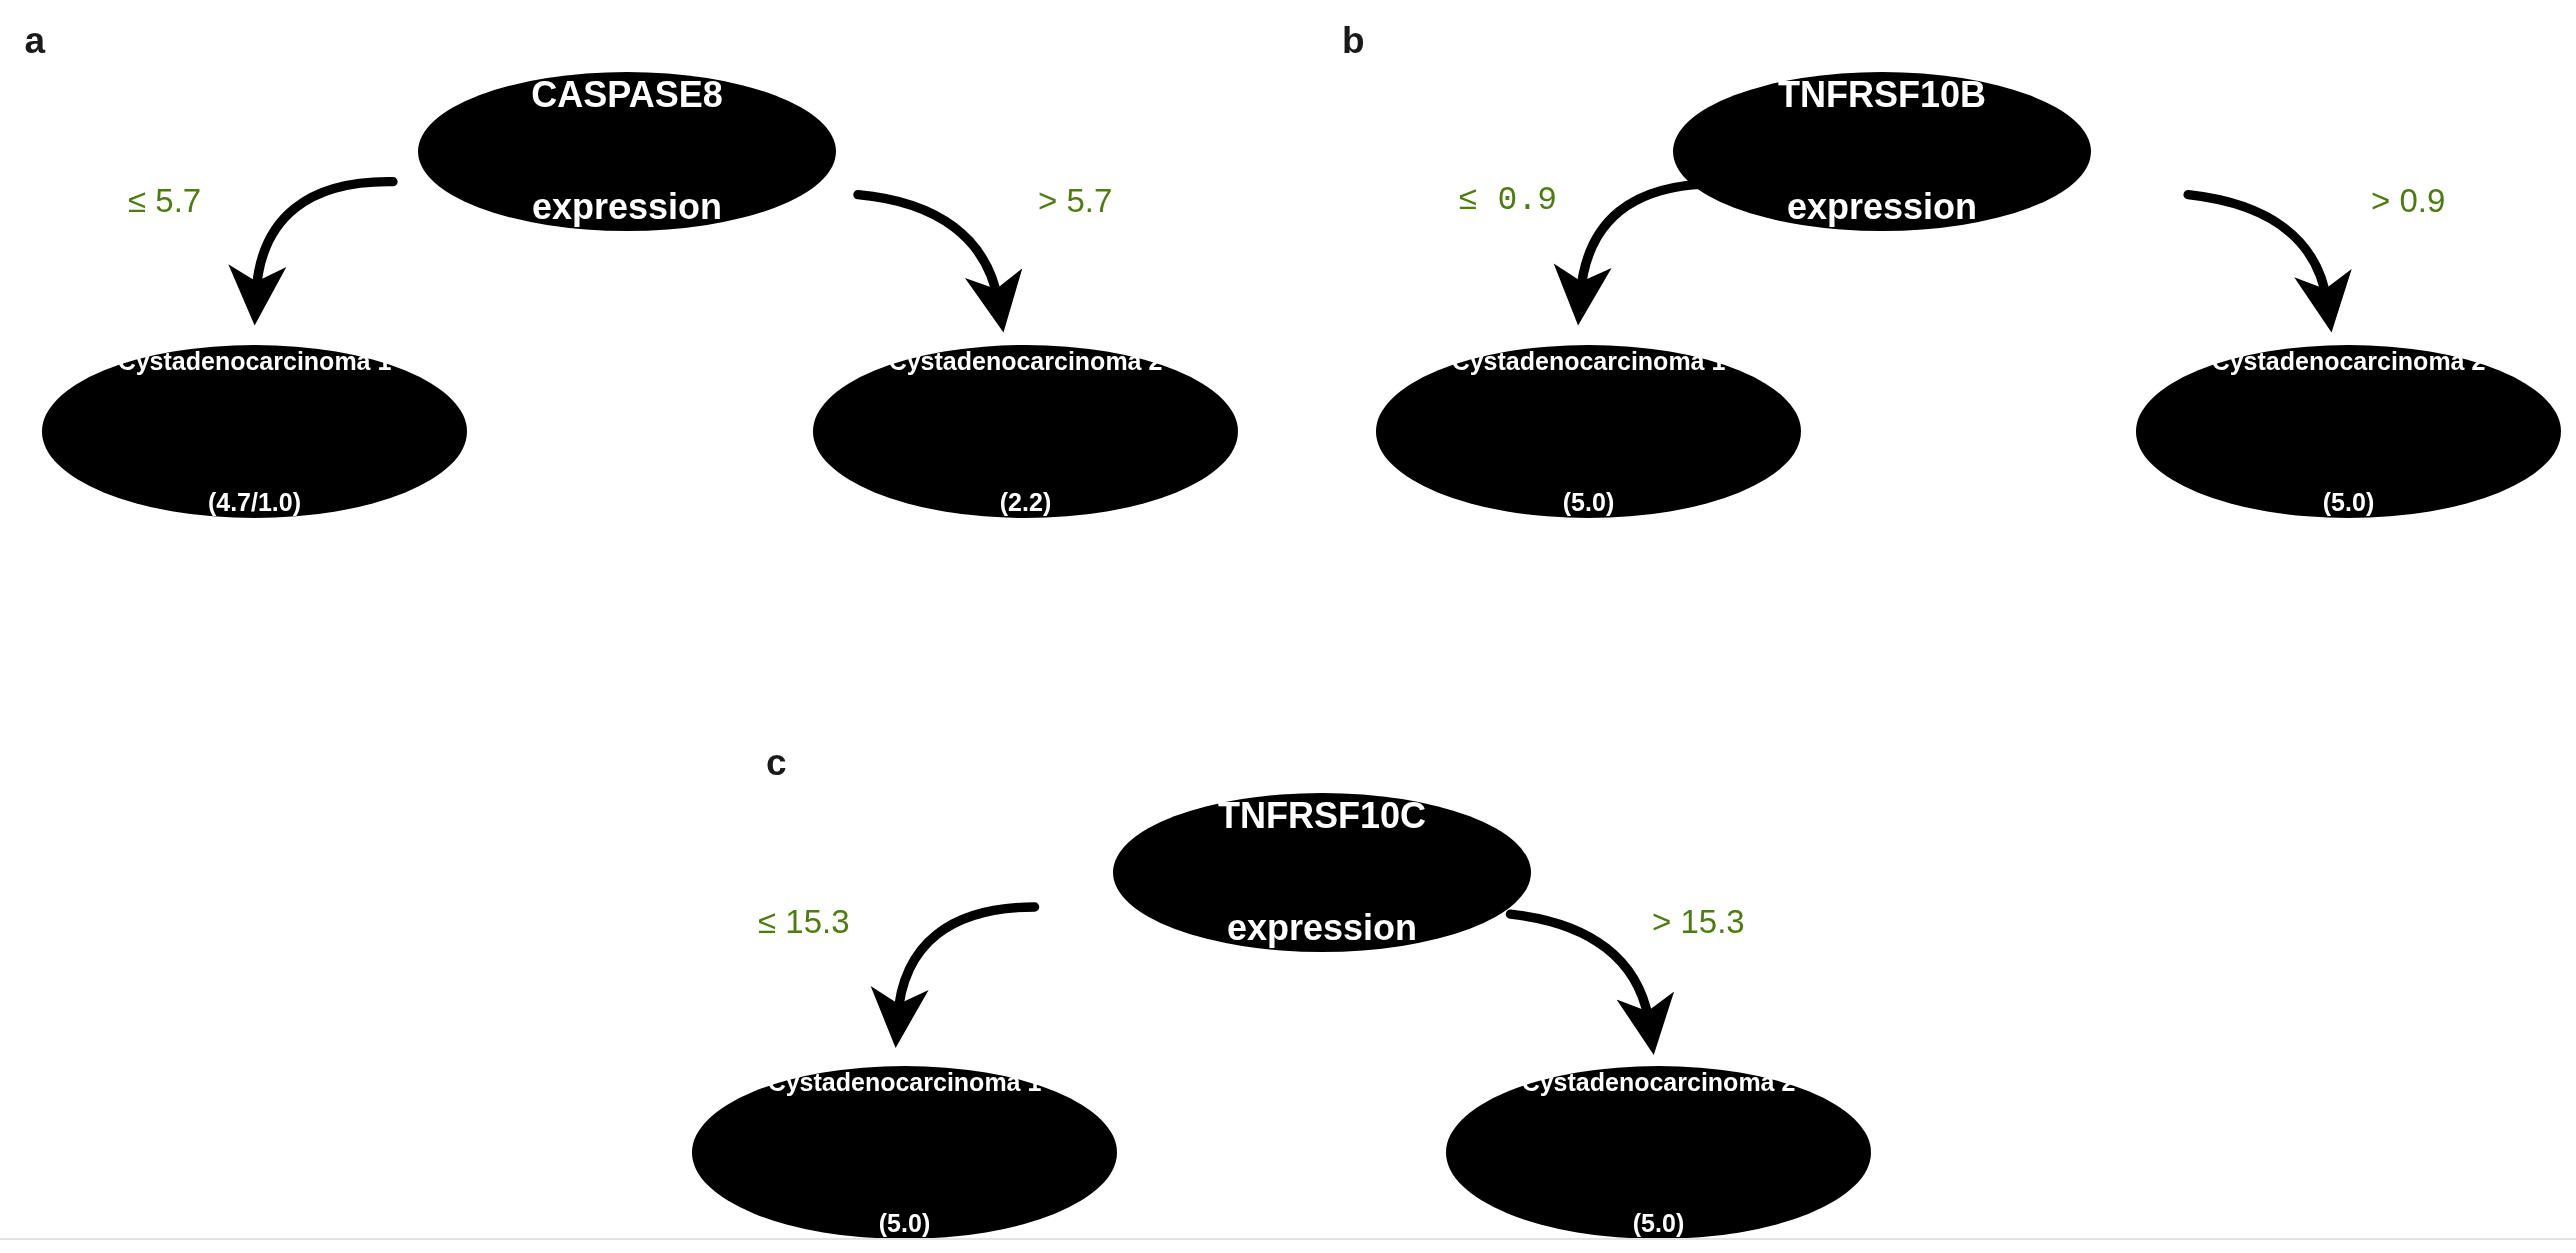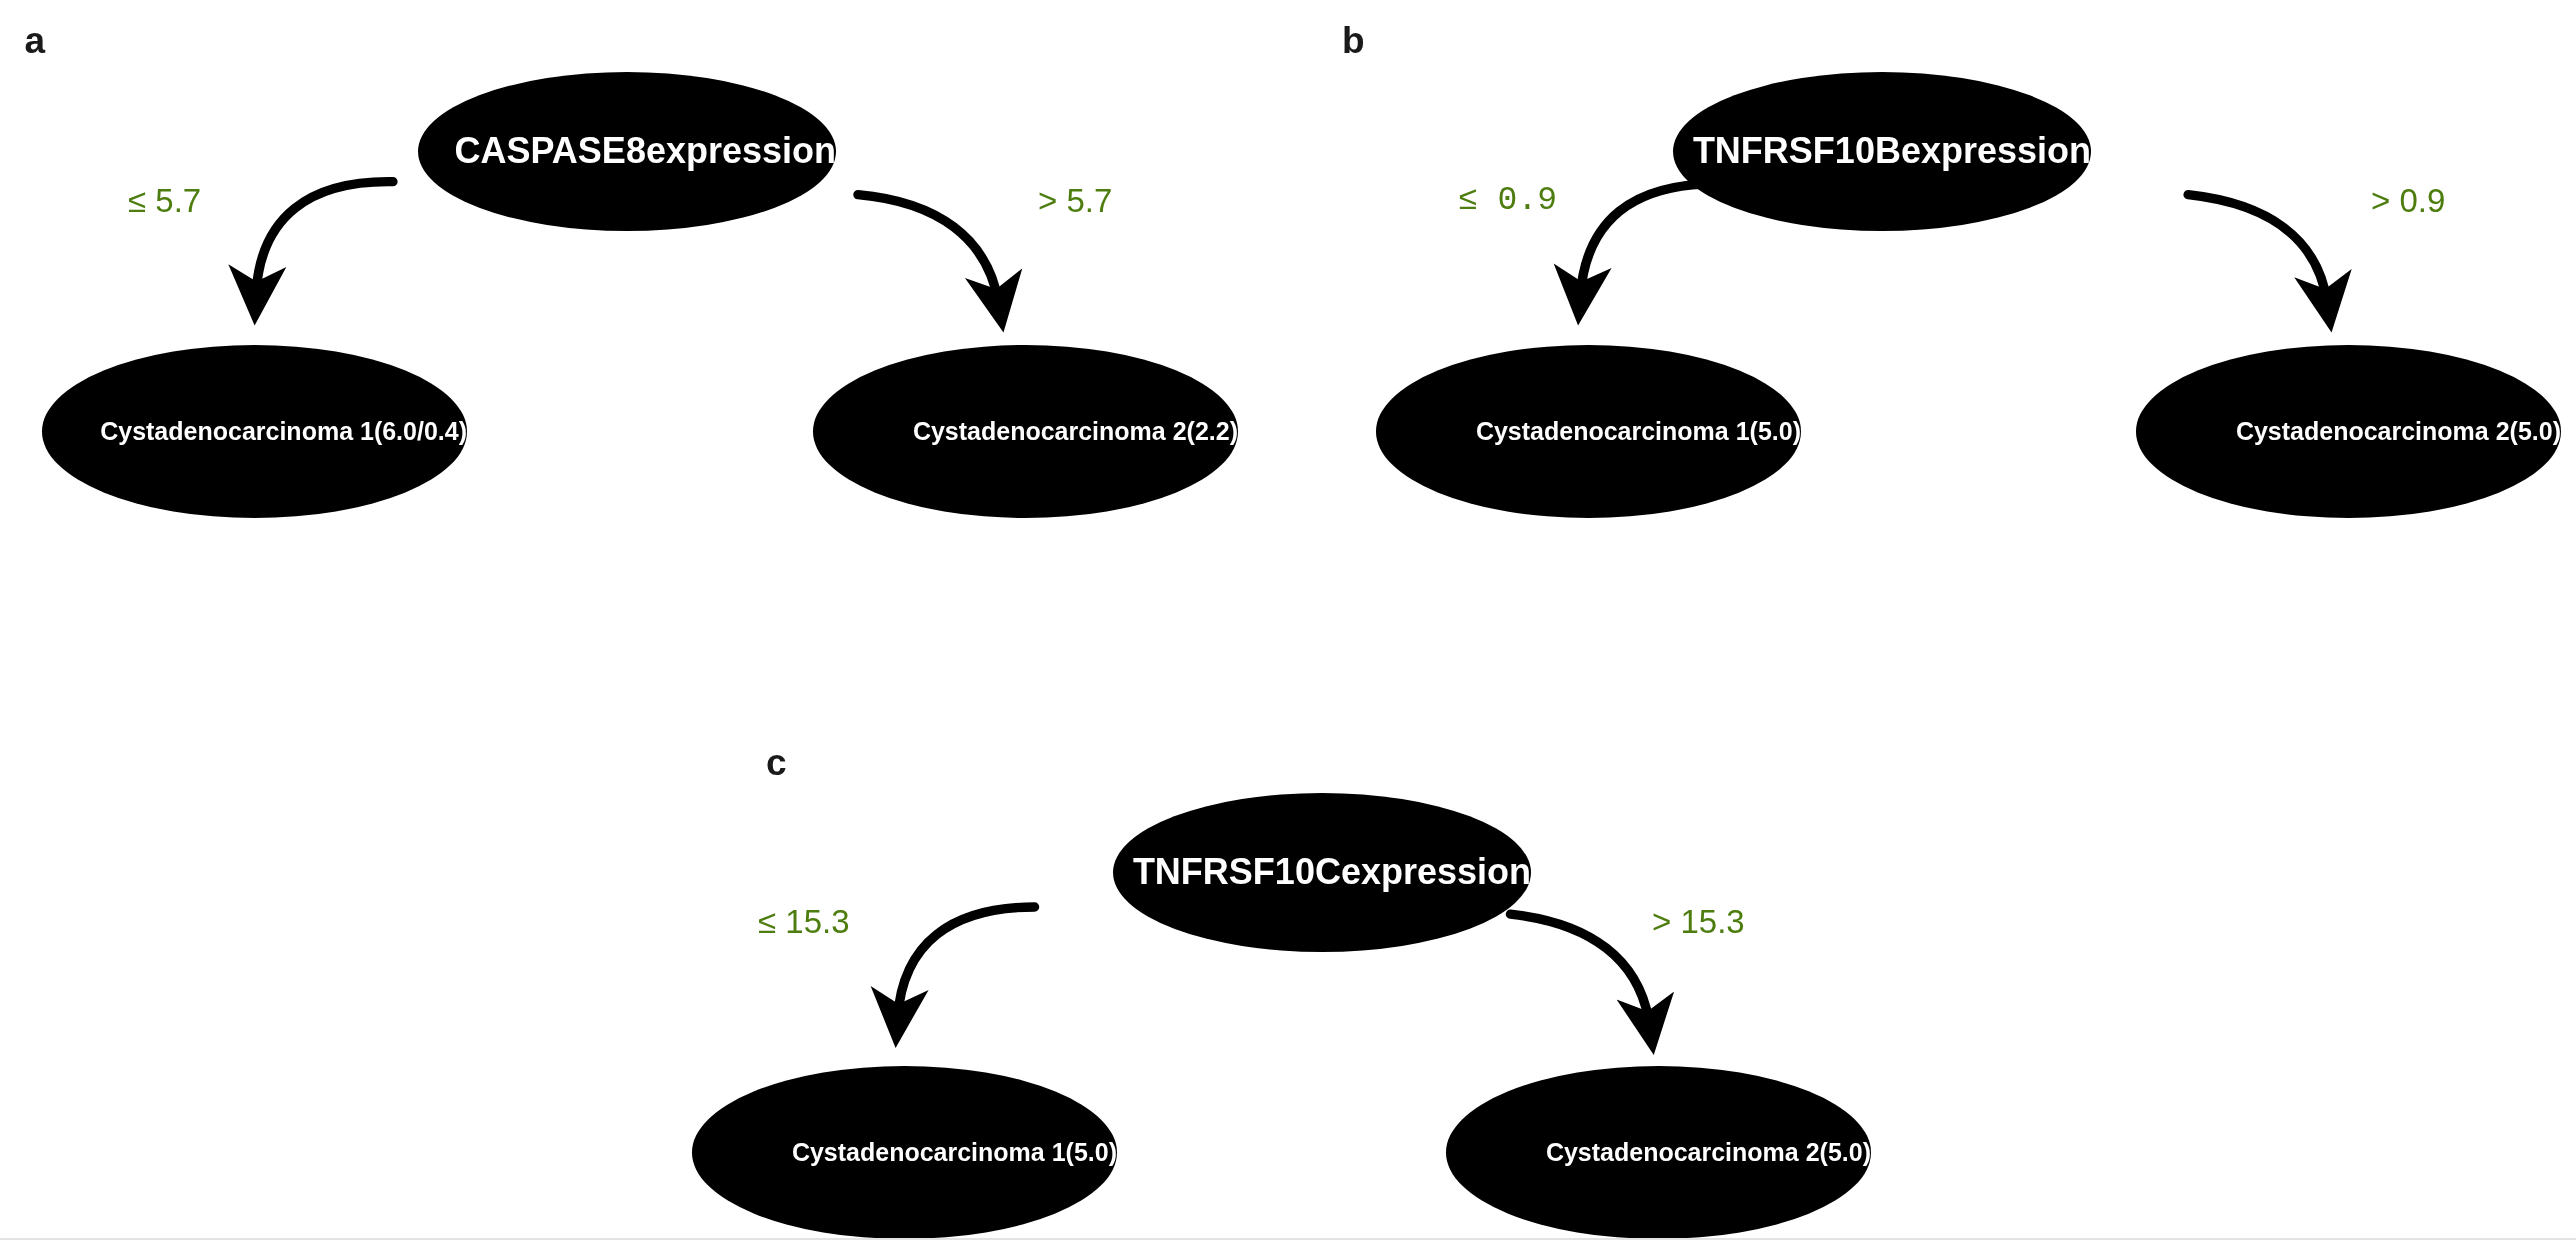--- a/index.html
+++ b/index.html
@@ -30,23 +30,23 @@
     font-size: 37px;
     color: #1a1a1a;
     line-height: 1;
     letter-spacing: 0;
   }
   .node {
     position: absolute;
     background: #000000;
     border-radius: 50%;
     display: flex;
-    flex-direction: row;
+    flex-direction: column;
     align-items: center;
-    justify-content: flex-end;
+    justify-content: space-between;
     text-align: center;
     color: #ffffff;
     font-family: "Liberation Sans", sans-serif;
     font-weight: bold;
     box-sizing: border-box;
   }
   .node .line {
     display: block;
     white-space: nowrap;
   }
@@ -115,21 +115,21 @@
       <span class="line">CASPASE8</span>
       <span class="line">expression</span>
     </div>
 
     <div class="edge-label" style="left:128px; top:184px;">≤ 5.7</div>
 
     <div class="edge-label" style="left:1038px; top:184px;">&gt; 5.7</div>
 
     <div class="node leaf" style="left:42px; top:345px; width:425px; height:173px;">
       <span class="line">Cystadenocarcinoma 1</span>
-      <span class="line">(6.0/0.4)</span>
+      <span class="line">(4.7/1.0)</span>
     </div>
 
     <div class="node leaf" style="left:813px; top:345px; width:425px; height:173px;">
       <span class="line">Cystadenocarcinoma 2</span>
       <span class="line">(2.2)</span>
     </div>
   </div>
 
   <div class="panel">
     <div class="panel-letter" style="left:1342px; top:21.6px;">b</div>

